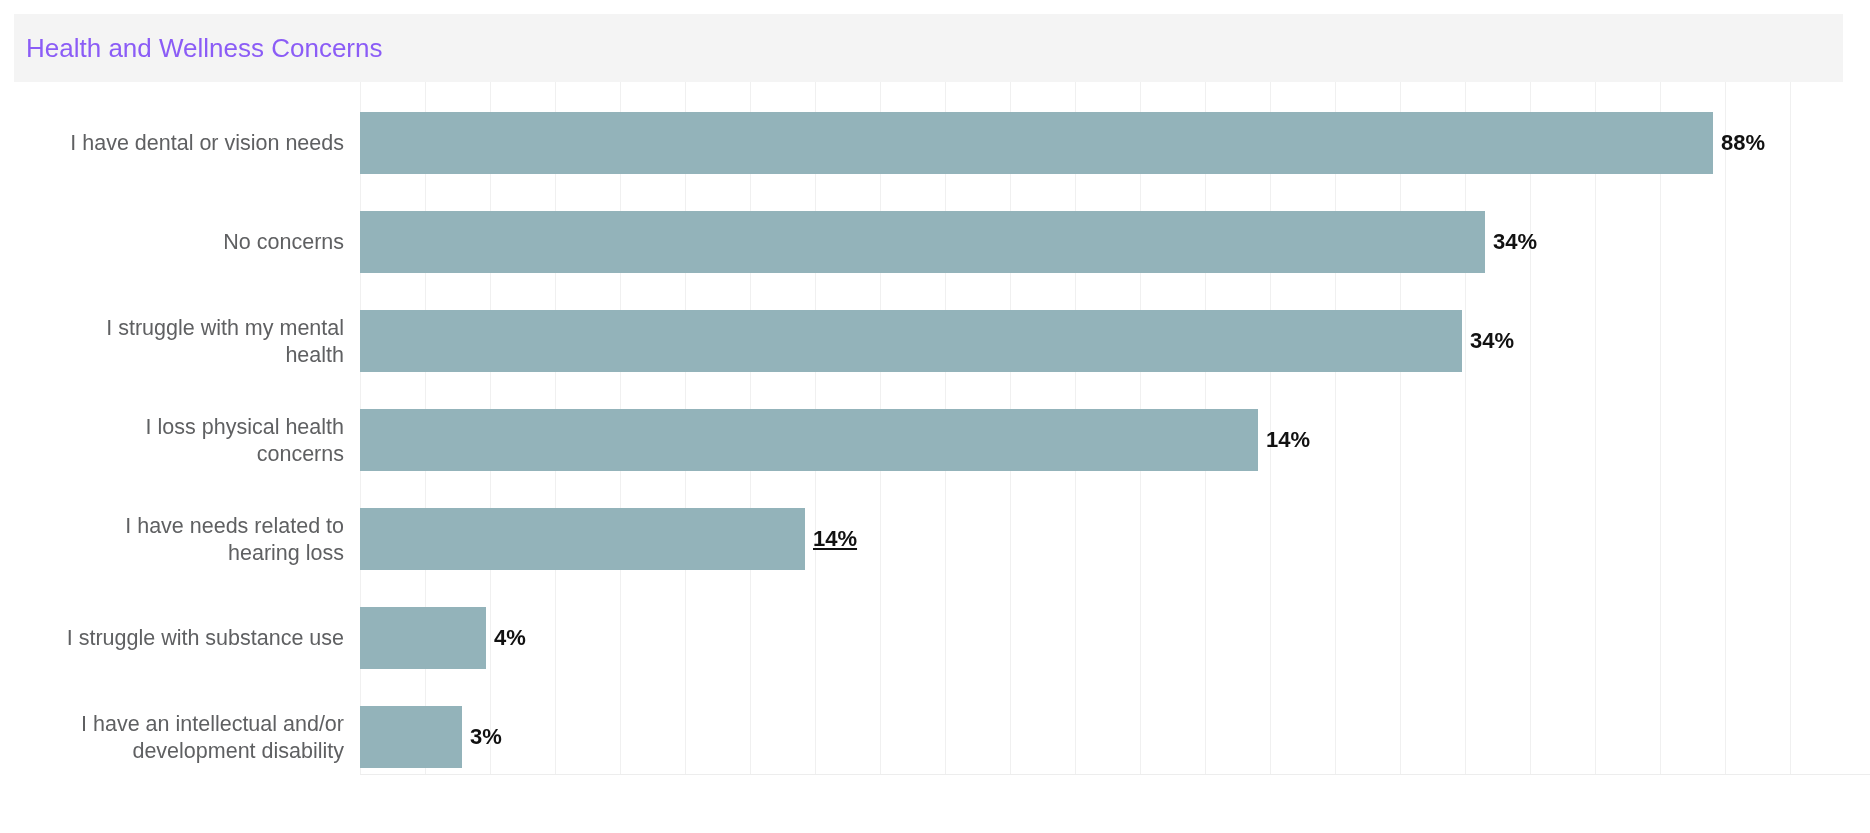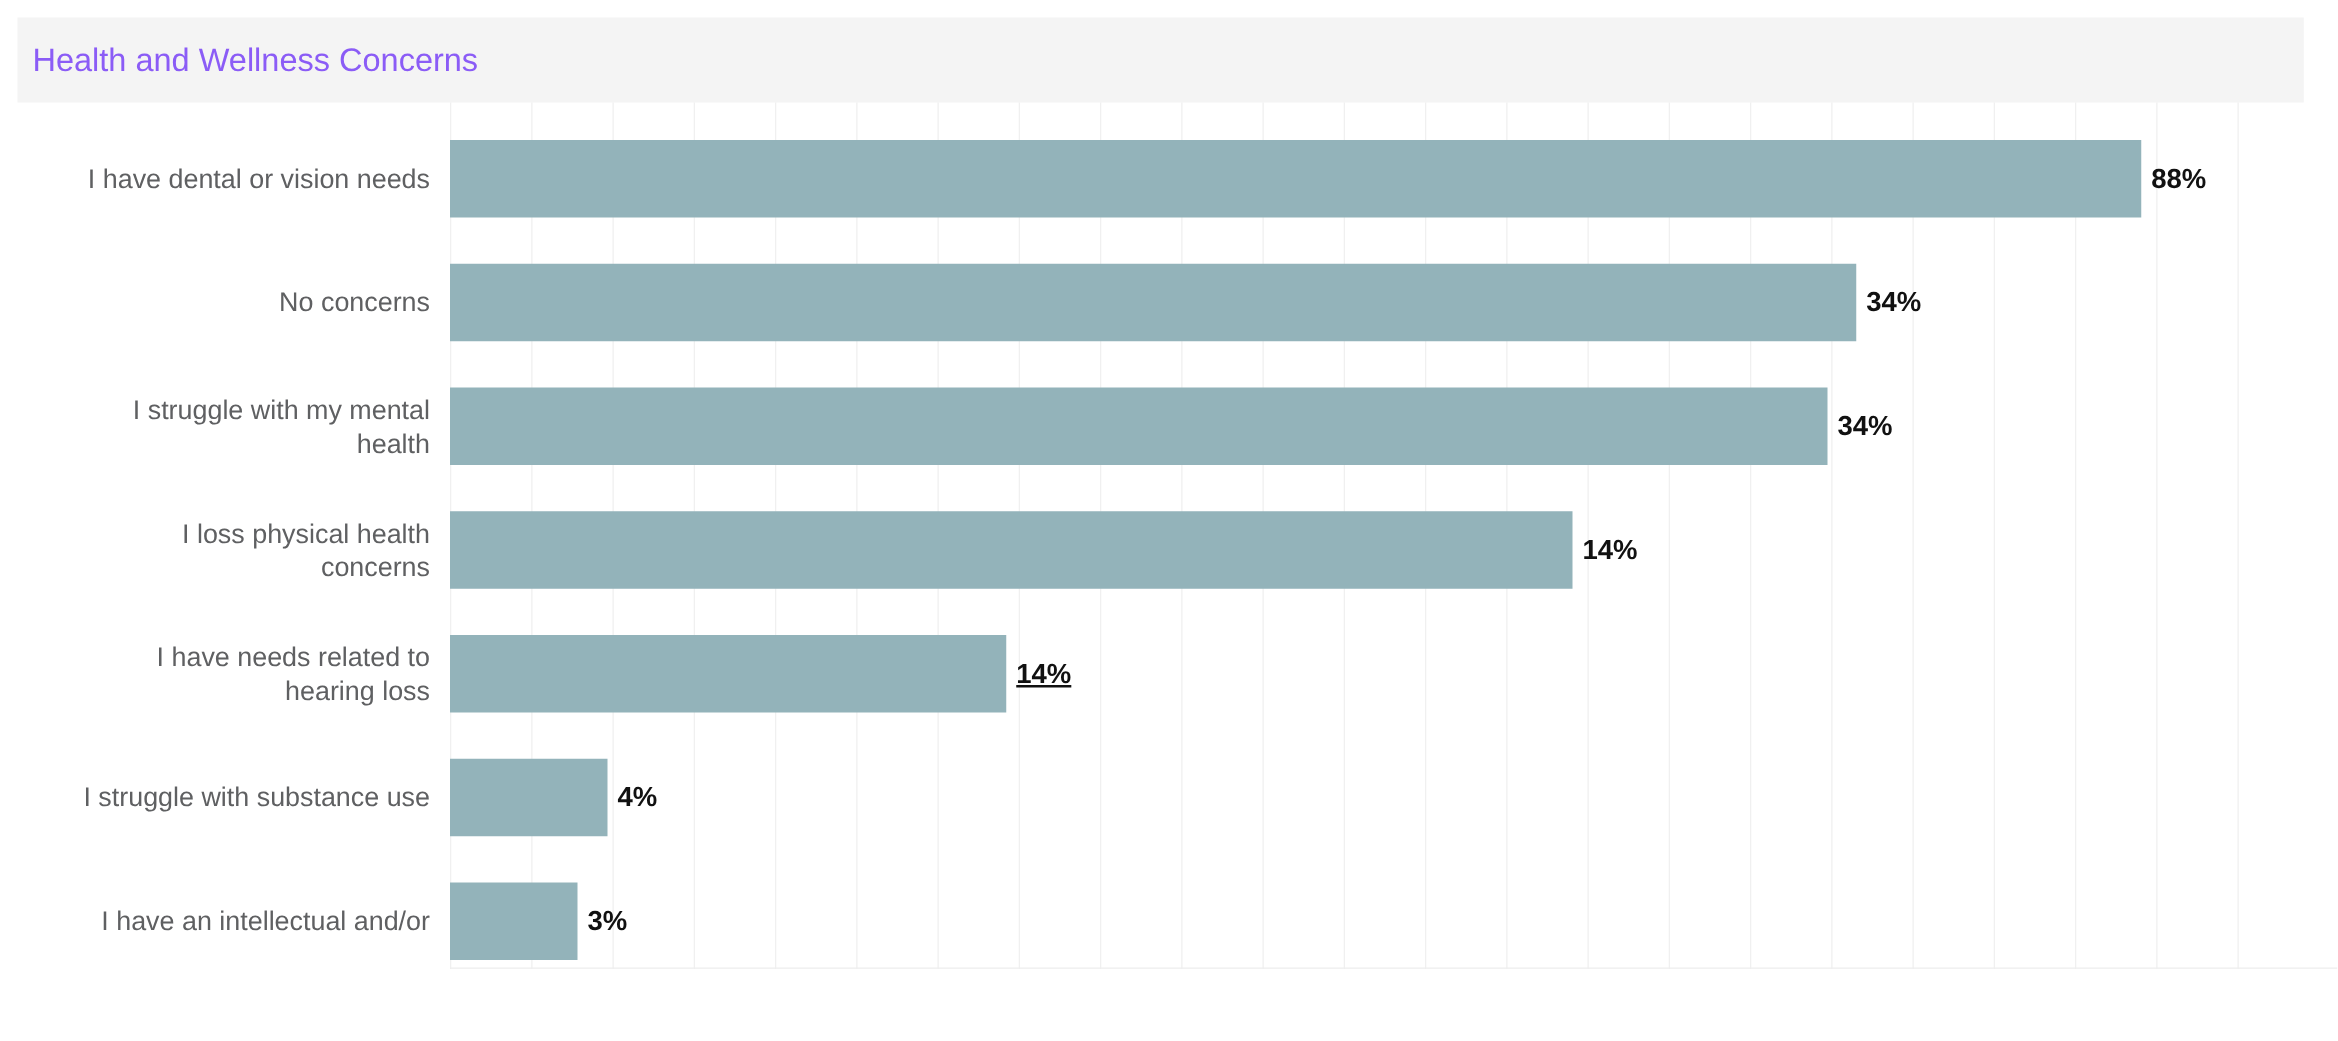--- a/index.html
+++ b/index.html
@@ -250,20 +250,21 @@
           </div>
           <div class="bar-track">
             <div class="bar" style="width: 126px; background: rgb(147, 179, 186);"></div>
             <div class="bar-value" style="left: 126px;">4%</div>
           </div>
         </div>
         <div class="row" style="top: 594px;">
           <div class="row-label">
             <div>
               <span>I have an intellectual and/or</span>
+              <span>development disability</span>
             </div>
           </div>
           <div class="bar-track">
             <div class="bar" style="width: 102px; background: rgb(147, 179, 186);"></div>
             <div class="bar-value" style="left: 102px;">3%</div>
           </div>
         </div>
       </div>
 
   </div>

